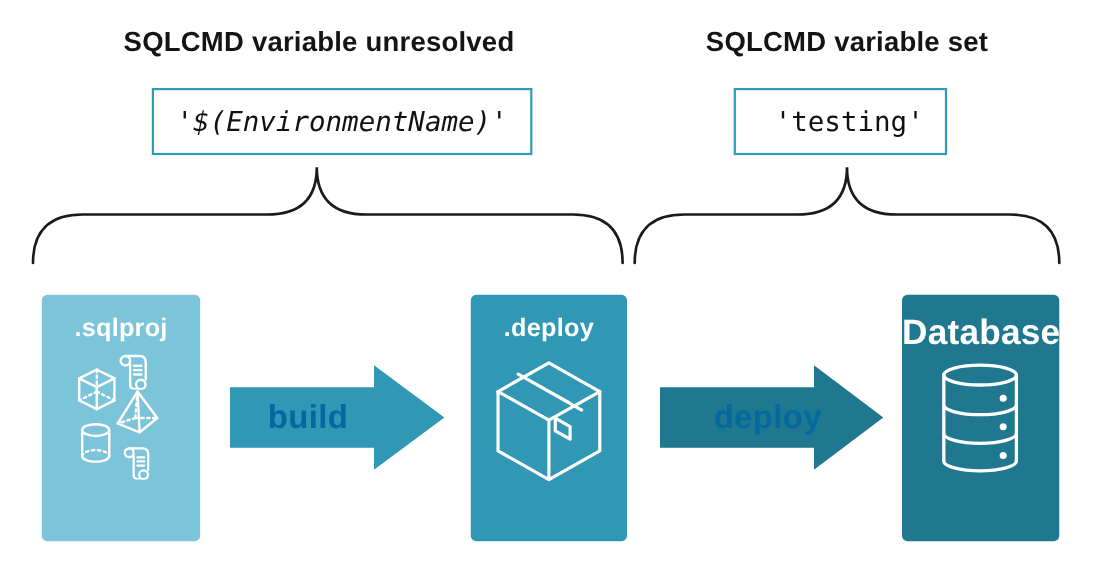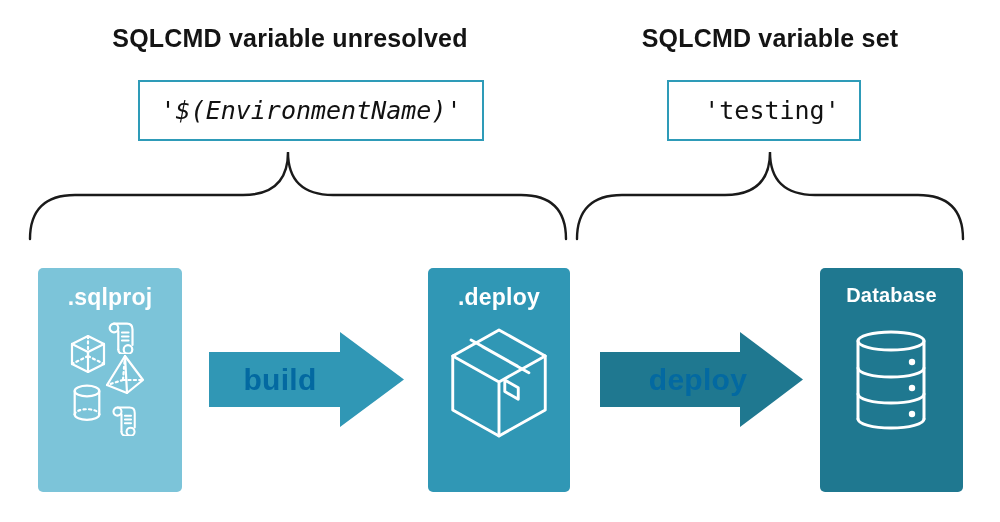--- a/index.html
+++ b/index.html
@@ -60,21 +60,21 @@
     position: absolute;
     top: 16px;
     left: 0;
     width: 100%;
     text-align: center;
     color: #ffffff;
     font-weight: 700;
     font-size: 23px;
     letter-spacing: 0.2px;
   }
-  #node-database .node-label { font-size: 20px; }
+  #node-database .node-label { font-size: 32px; }
   .node svg { position: absolute; }
   .wicon { stroke: #ffffff; fill: none; stroke-width: 2.2; stroke-linecap: round; stroke-linejoin: round; }
   .wicon-bold { stroke: #ffffff; fill: none; stroke-width: 3; stroke-linecap: round; stroke-linejoin: round; }
   .dash { stroke-dasharray: 2.2, 3.2; }
   .arrow { position: absolute; top: 332px; }
   .arrow-label {
     position: absolute;
     top: 352px;
     height: 56px;
     display: flex;

